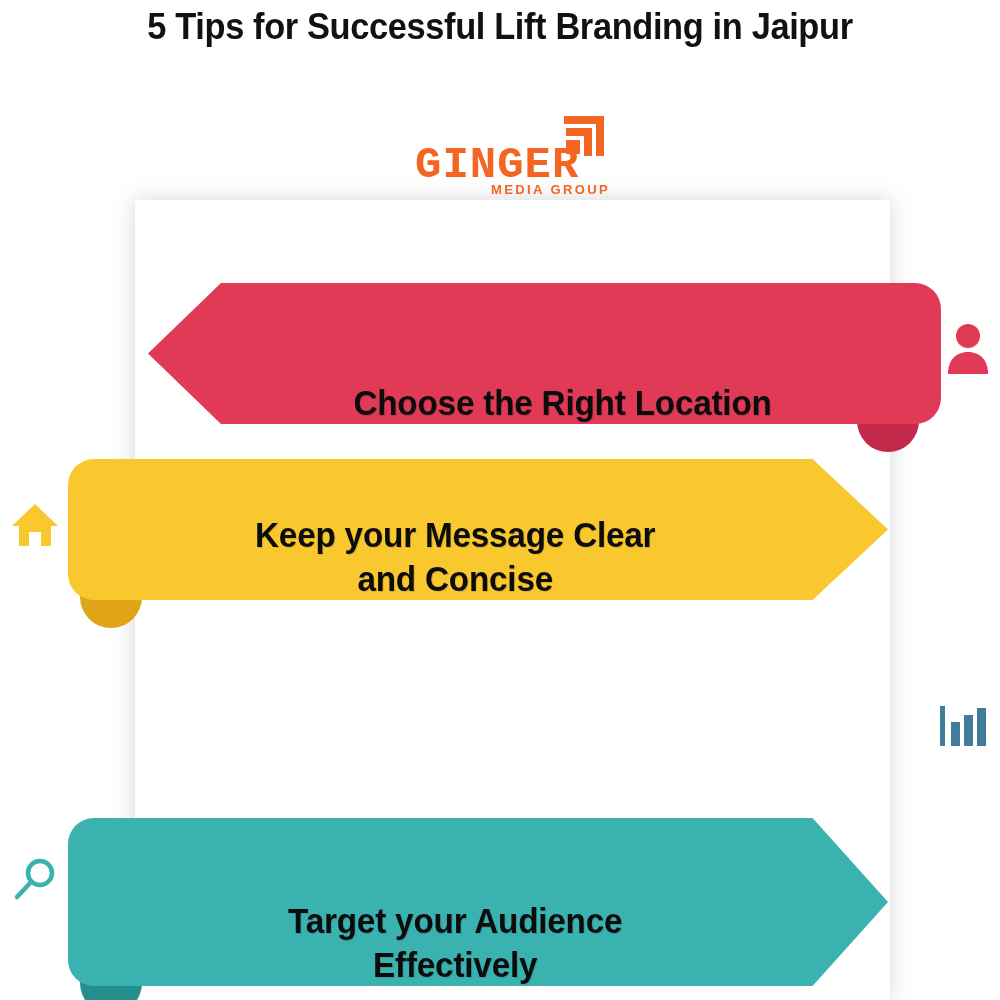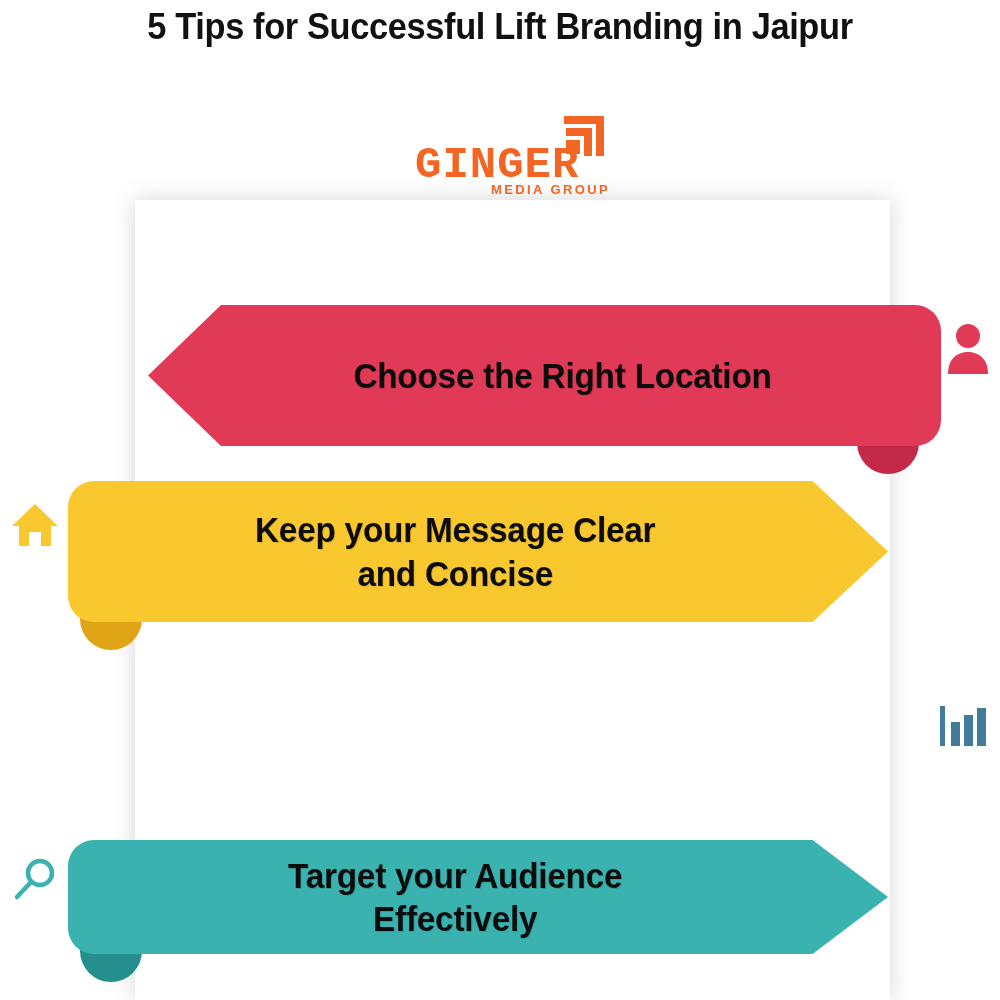--- a/index.html
+++ b/index.html
@@ -65,21 +65,21 @@
     font-family:"Liberation Sans","DejaVu Sans",sans-serif;
   }
   .logo-mark{
     position:absolute;left:145px;top:-4px;
     width:46px;height:46px;
   }
 
   
   .ribbon{
     position:absolute;
-    display:flex;align-items:center;margin-top:22px;
+    display:flex;align-items:flex-end;
   }
   .ribbon .body{
     position:absolute;inset:0;
   }
   .ribbon .label{
     position:relative;
     z-index:3;
     width:100%;
     text-align:center;
     font-weight:700;
@@ -120,21 +120,21 @@
     display:flex;align-items:center;justify-content:center;
   }
 
   
   #ribbon-1{left:148px;top:283px;width:793px;height:141px;--c:#E03A57;}
   #ribbon-1 .fold{right:22px;bottom:-28px;background:#C32A4A;}
   #ribbon-2{left:68px;top:459px;width:820px;height:141px;--c:#F9C72E;}
   #ribbon-2 .fold{left:12px;bottom:-28px;background:#E0A516;}
   #ribbon-3{left:148px;top:637px;width:793px;height:148px;--c:#427C9B;}
   #ribbon-3 .fold{right:22px;bottom:-28px;background:#2F6A88;}
-  #ribbon-4{left:68px;top:818px;width:820px;height:114px;--c:#3AB2AF;}
+  #ribbon-4{left:68px;top:818px;width:820px;height:168px;--c:#3AB2AF;}
   #ribbon-4 .fold{left:12px;bottom:-28px;background:#258F8D;}
 
   #ribbon-1 .label{padding-left:60px;padding-right:22px;}
   #ribbon-2 .label{padding-left:24px;padding-right:72px;}
   #ribbon-3 .label{padding-left:60px;padding-right:22px;}
   #ribbon-4 .label{padding-left:24px;padding-right:72px;}
 
   #icon-1{left:944px;top:320px;width:48px;height:56px;}
   #icon-2{left:10px;top:500px;width:50px;height:50px;}
   #icon-3{left:940px;top:706px;width:46px;height:40px;}

